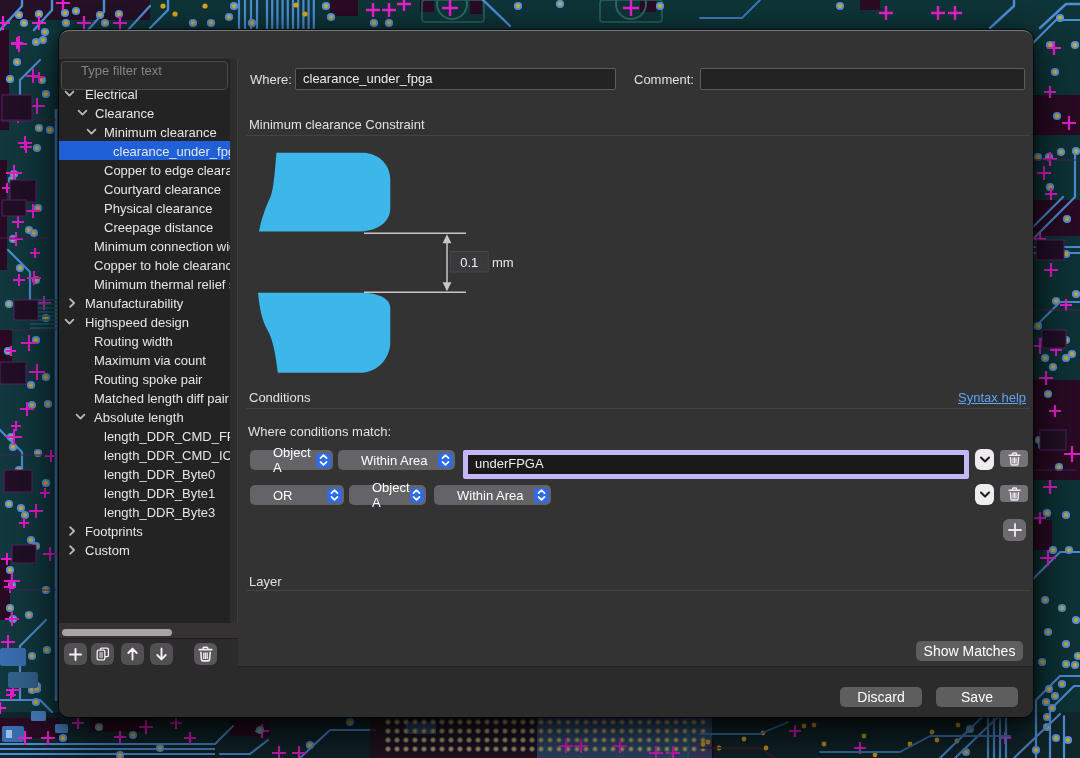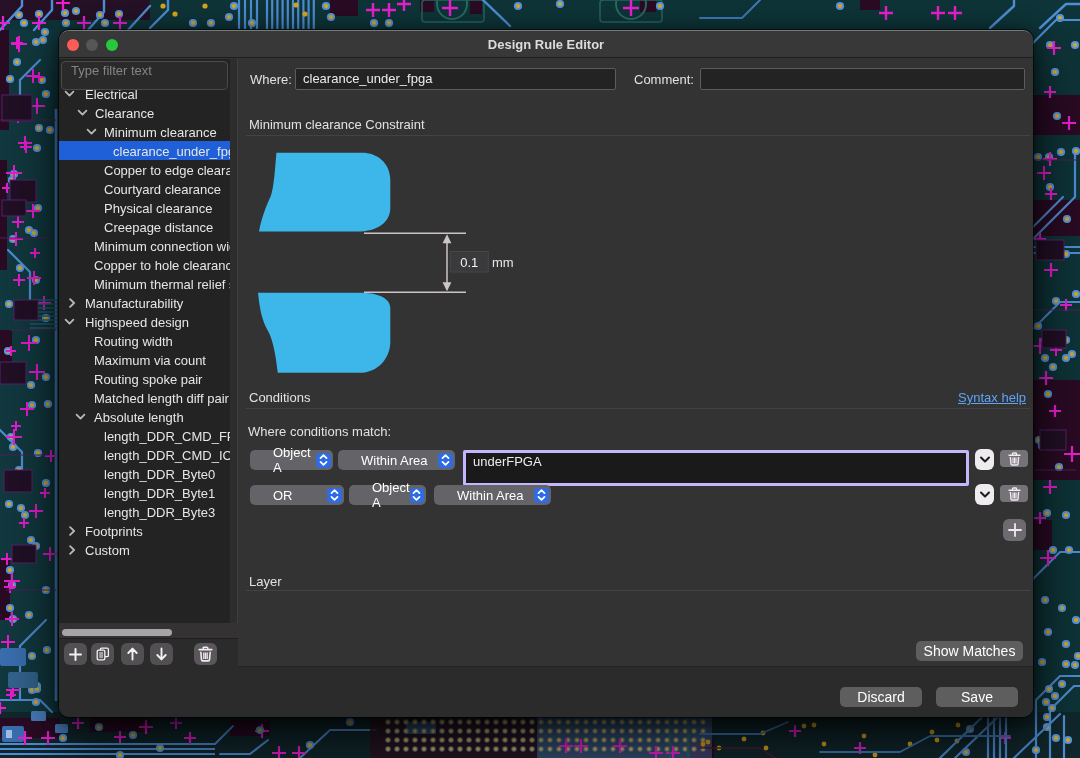--- a/index.html
+++ b/index.html
@@ -13,37 +13,37 @@
 #titlebar { position:absolute; left:0; top:0; width:100%; height:27px;
   background:#383838; border-bottom:1px solid #1d1d1d; }
 #title { position:absolute; width:100%; text-align:center; top:6px; font-size:13px;
   font-weight:bold; color:#dcdcdc; }
 .tl { position:absolute; top:8px; width:12px; height:12px; border-radius:50%; }
 #treepanel { position:absolute; left:0; top:28px; width:171px; bottom:80px; background:#232323; overflow:hidden; }
 #gutter { position:absolute; left:171px; top:28px; width:8px; bottom:80px; background:#2d2d2d; }
 #vline { position:absolute; left:178px; top:28px; width:1px; bottom:51px; background:#3e3e3e; }
 #filter { position:absolute; left:2px; top:29.5px; width:167px; height:29px; background:#2a2a2a;
   border:1px solid #4a4a4a; border-radius:4px; color:#848484; font-size:13px; line-height:17px;
-  padding-left:9px; }
+  padding-left:19px; }
 .trow { position:absolute; font-size:13px; color:#e6e6e6; white-space:pre; height:19px; line-height:19px;text-align:right; }
 .selbg { position:absolute; left:0; width:171px; height:19px; background:#1f5fd7; }
 .tchev { position:absolute; }
 #scrollrow { position:absolute; left:0; top:592px; width:179px; height:15px; background:#343233; }
 #thumb { position:absolute; left:3px; top:598px; width:110px; height:7px; border-radius:4px; background:#a7a4a7; }
 #toolbar { position:absolute; left:0; top:607px; width:179px; height:29px; background:#2b2b2b; border-top:1px solid #1e1e1e;}
 .tb { position:absolute; width:23px; height:22px; border-radius:6px; background:#525052;
   display:flex; align-items:center; justify-content:center; }
 #content { position:absolute; left:179px; top:28px; right:0; bottom:51px; background:#333333; }
 #footer { position:absolute; left:0; bottom:0; width:100%; height:51px; background:#2b2b2b;
   border-top:1px solid #232323; }
 .lbl { position:absolute; font-size:13px; color:#e2e2e2; }
 .nfld { position:absolute; height:22px; background:#232323; border:1px solid #5c5c5c; border-radius:2px;
   color:#ececec; font-size:13px; line-height:20px; padding-left:7px; }
 .hrule { position:absolute; height:1px; background:#434343; }
-.fld { position:absolute; height:36px; background:#1a1a1a; border:3px solid #c4b5fd; border-radius:2px;
+.fld { position:absolute; height:29px; background:#1a1a1a; border:5px solid #c4b5fd; border-radius:2px;
   color:#ececec; font-size:13px; line-height:18px; padding-left:7px; }
 .dd { position:absolute; height:20px; background:#646468; border-radius:5px; display:flex;
   align-items:center; }
 .ddt { color:#fff; font-size:13px; padding-left:23px; flex:1; }
 .step { width:15px; height:15px; background:#2e6be4; border-radius:4px; margin-right:2.5px;
   display:flex; align-items:center; justify-content:center; }
 .vbtn { position:absolute; width:19px; height:21px; background:#eeecee; border-radius:6px;
   display:flex; align-items:center; justify-content:center; }
 .tbtn { position:absolute; width:28px; height:17px; background:#757278; border-radius:4px;
   display:flex; align-items:center; justify-content:center; }
@@ -831,26 +831,20 @@
       <line x1="0" y1="120" x2="56" y2="120" stroke="#4c2258" stroke-width="1"></line>
       <line x1="0" y1="238" x2="52" y2="238" stroke="#4c2258" stroke-width="1"></line>
       <line x1="10" y1="330" x2="56" y2="330" stroke="#4c2258" stroke-width="1"></line>
       <line x1="0" y1="455" x2="50" y2="455" stroke="#4c2258" stroke-width="1"></line>
       <line x1="6" y1="590" x2="56" y2="590" stroke="#4c2258" stroke-width="1"></line>
       <line x1="1034" y1="160" x2="1078" y2="160" stroke="#4c2258" stroke-width="1"></line>
       <line x1="1034" y1="310" x2="1080" y2="310" stroke="#4c2258" stroke-width="1"></line>
       <line x1="1034" y1="470" x2="1076" y2="470" stroke="#4c2258" stroke-width="1"></line>
     </svg></div>
 <div id="win">
-  <div id="titlebar">
-    <div class="tl" style="left:8px;background:#fc5c55"></div>
-    <div class="tl" style="left:27px;background:#565656"></div>
-    <div class="tl" style="left:47px;background:#27c83e"></div>
-    <div id="title">Design Rule Editor</div>
-  </div>
   <div id="content"></div>
   <div id="footer"></div>
   <div id="treepanel"></div>
   <div id="gutter"></div>
   <div id="vline"></div>
   <div id="filter">Type filter text</div>
   <div id="treeitems" style="position:absolute;left:0;top:0;width:171px;height:600px;overflow:hidden">
       <svg class="tchev" style="left:5px;top:58.5px;" width="11" height="8" viewBox="0 0 11 8">
         <path d="M1.6 1.6 L5.5 5.6 L9.4 1.6" stroke="#b9b9b9" stroke-width="1.8" fill="none" stroke-linecap="round" stroke-linejoin="round"></path>
       </svg>

